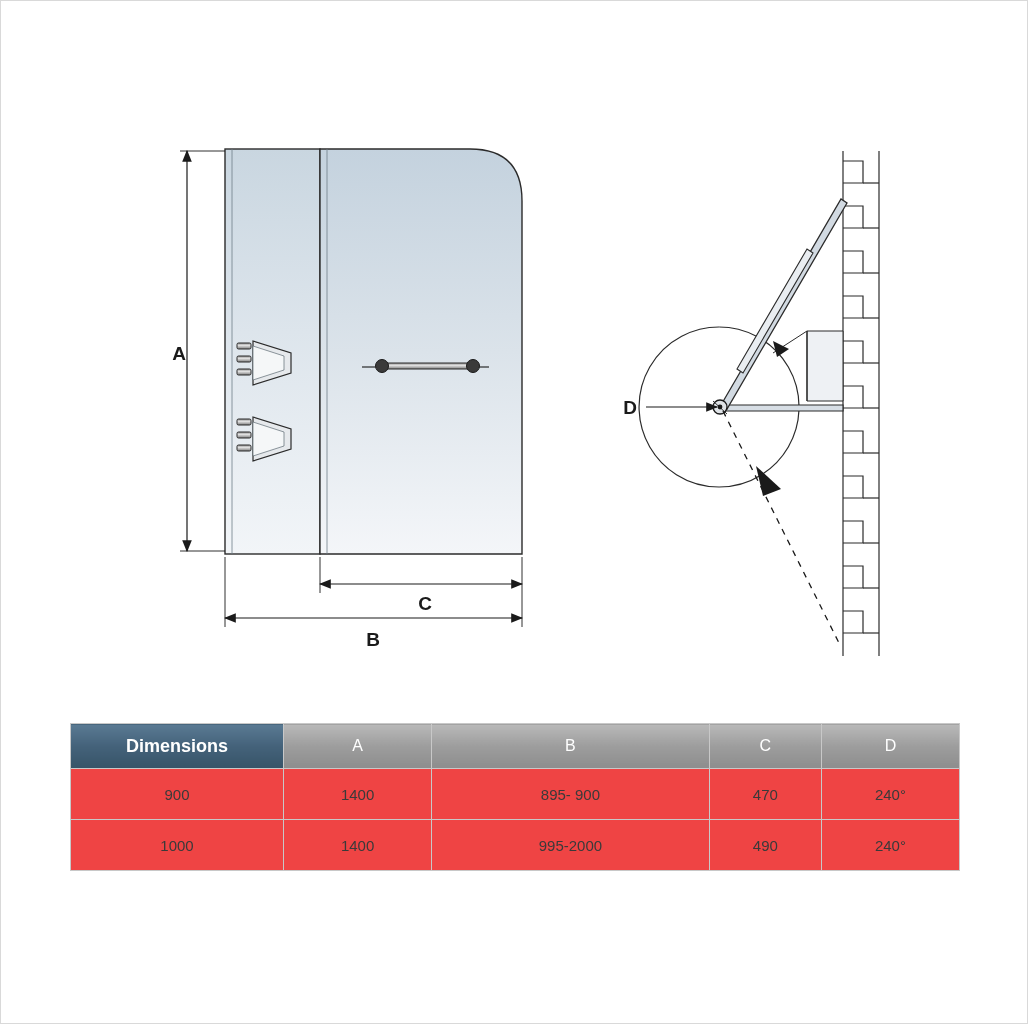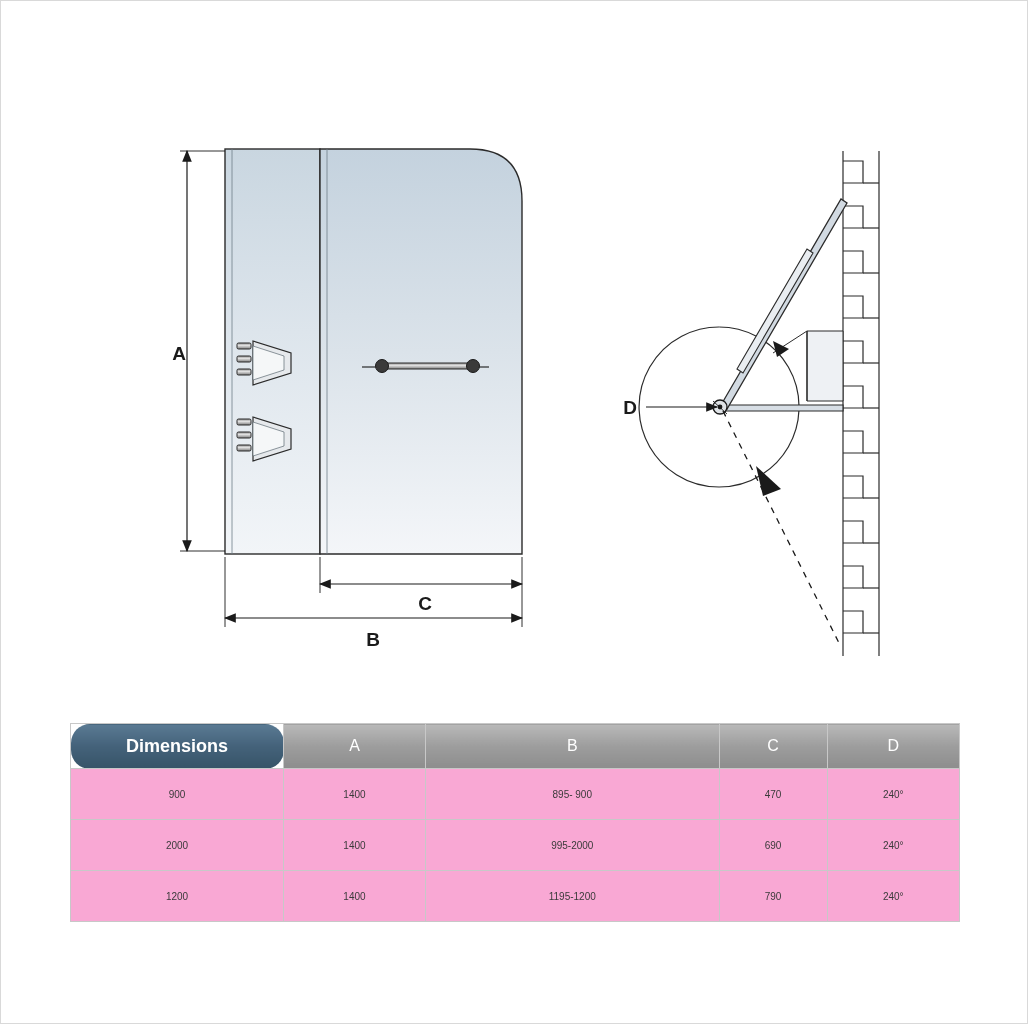--- a/index.html
+++ b/index.html
@@ -52,30 +52,29 @@
   #spec-table thead th {
     color: #ffffff;
     font-size: 16px;
     height: 44px;
   }
   #spec-table thead th.head-first {
     background: linear-gradient(to bottom, #5a7a93 0%, #44627a 50%, #375468 100%);
     font-weight: bold;
     font-size: 18px;
     width: 212px;
-    border-radius: 19px;
   }
   #spec-table thead th.head-col {
     background: linear-gradient(to bottom, #b9b9b9 0%, #9d9d9d 50%, #8d8d8d 100%);
     font-size: 16px;
     color: #fff;
   }
   #spec-table tbody td {
-    background: #f9a8d4;
-    font-size: 10px;
+    background: #ef4444;
+    font-size: 15px;
     color: #3a3a3a;
   }
   #spec-table tbody td.col-first {
     text-align: center;
   }
 </style>
 </head>
 <body>
 
 <div id="page">
@@ -242,29 +241,22 @@
     </thead>
     <tbody>
       <tr>
         <td class="col-first">900</td>
         <td>1400</td>
         <td>895- 900</td>
         <td>470</td>
         <td>240°</td>
       </tr>
       <tr>
-        <td class="col-first">2000</td>
+        <td class="col-first">1000</td>
         <td>1400</td>
         <td>995-2000</td>
-        <td>690</td>
-        <td>240°</td>
-      </tr>
-      <tr>
-        <td class="col-first">1200</td>
-        <td>1400</td>
-        <td>1195-1200</td>
-        <td>790</td>
+        <td>490</td>
         <td>240°</td>
       </tr>
     </tbody>
   </table>
 
 </div>
 
 </body></html>

